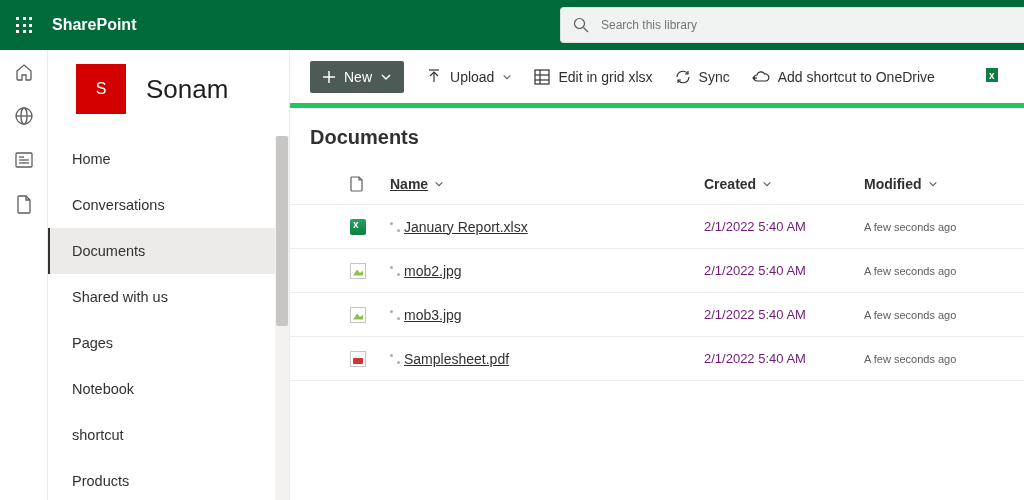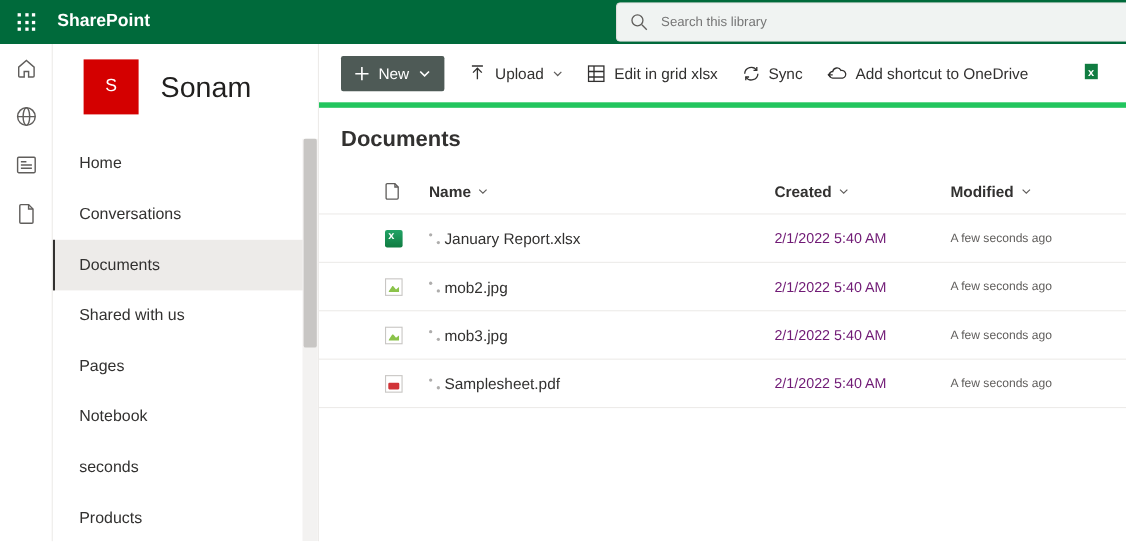--- a/index.html
+++ b/index.html
@@ -1,18 +1,18 @@
 <!DOCTYPE html>
 <html><head>
 <meta charset="utf-8">
 <style>
   * { margin: 0; padding: 0; box-sizing: border-box; }
   body { font-family: "Segoe UI", Tahoma, sans-serif; font-size: 14px; color: #323130; background: #fff; width: 1024px; height: 500px; overflow: hidden; }
 
-  .suite-bar { background: #006a3b; height: 40px; display: flex; align-items: center; color: #fff; }
+  .suite-bar { background: #006a3b; height: 50px; display: flex; align-items: center; color: #fff; }
   .waffle { width: 48px; height: 48px; display: flex; align-items: center; justify-content: center; cursor: pointer; }
   .waffle-grid { width: 16px; height: 16px; display: grid; grid-template-columns: repeat(3, 3px); grid-template-rows: repeat(3, 3px); gap: 3.5px; }
   .waffle-grid span { background: #fff; width: 3px; height: 3px; }
   .brand { font-weight: 600; font-size: 16px; margin-left: 4px; }
   .search-wrap { margin-left: auto; margin-right: 0; height: 36px; width: 464px; background: #f0f3f2; border-radius: 4px 0 0 4px; display: flex; align-items: center; padding: 0 12px; color: #605e5c; border: 1px solid #e1dfdd; border-right: none; }
   .search-wrap svg { margin-right: 12px; flex-shrink: 0; }
   .search-wrap input { border: none; background: transparent; outline: none; font-size: 12px; flex: 1; color: #323130; }
 
   .page { display: flex; height: calc(500px - 48px); }
   .app-rail { width: 48px; border-right: 1px solid #edebe9; display: flex; flex-direction: column; align-items: center; padding-top: 12px; gap: 24px; color: #605e5c; }
@@ -38,21 +38,21 @@
   .excel-edge { margin-left: auto; color: #107c41; }
 
   .content { padding: 18px 0 0 0; flex:1; overflow:hidden; }
   .content h1 { font-size: 20px; font-weight: 600; padding-left: 20px; margin-bottom: 14px; }
 
   .grid { width: 100%; }
   .grid-header, .grid-row { display: flex; align-items: center; padding: 0 20px 0 60px; border-bottom: 1px solid #edebe9; }
   .grid-header { height: 42px; color: #323130; font-weight: 600; font-size: 14px; }
   .grid-row { height: 44px; font-size: 14px; color: #323130; }
   .col-icon { width: 40px; display:flex; align-items:center; }
-  .col-name { flex: 1; display:flex; align-items:center; gap:4px; }
+  .col-name { flex: 1; display:flex; align-items:center; gap:4px;text-decoration:underline; }
   .col-created { width: 160px; color: #701a75; font-size: 13px; }
   .col-modified { width: 140px; color: #605e5c; font-size: 11px; }
   .grid-header .col-created, .grid-header .col-modified { color: #323130; font-size: 14px; }
   .hdr-label { display: flex; align-items: center; gap: 6px; }
   .file-icon { width: 16px; height: 16px; position: relative; }
   .file-icon.xlsx { background: linear-gradient(#21a366, #107c41); border-radius: 2px; }
   .file-icon.xlsx::after { content:"x"; position:absolute; left:3px; top:0; color:#fff; font-size:10px; font-weight:bold; }
   .file-icon.jpg { border:1px solid #c8c6c4; background:#fff; }
   .file-icon.jpg::after { content:""; position:absolute; left:2px; bottom:2px; width:10px; height:6px; background:#8bc34a; clip-path: polygon(0 100%, 40% 0, 70% 60%, 100% 20%, 100% 100%); }
   .file-icon.pdf { border:1px solid #c8c6c4; background:#fff; }
@@ -126,21 +126,21 @@
       <div class="site-name">Sonam</div>
     </div>
     <div class="nav-wrap">
       <ul class="nav">
         <li>Home</li>
         <li>Conversations</li>
         <li class="active">Documents</li>
         <li>Shared with us</li>
         <li>Pages</li>
         <li>Notebook</li>
-        <li>seconds</li>
+        <li>shortcut</li>
         <li>Products</li>
       </ul>
       <div class="scrollbar">
         <div class="scroll-thumb"></div>
       </div>
     </div>
   </div>
 
   <div class="main">
     <div class="toolbar">

